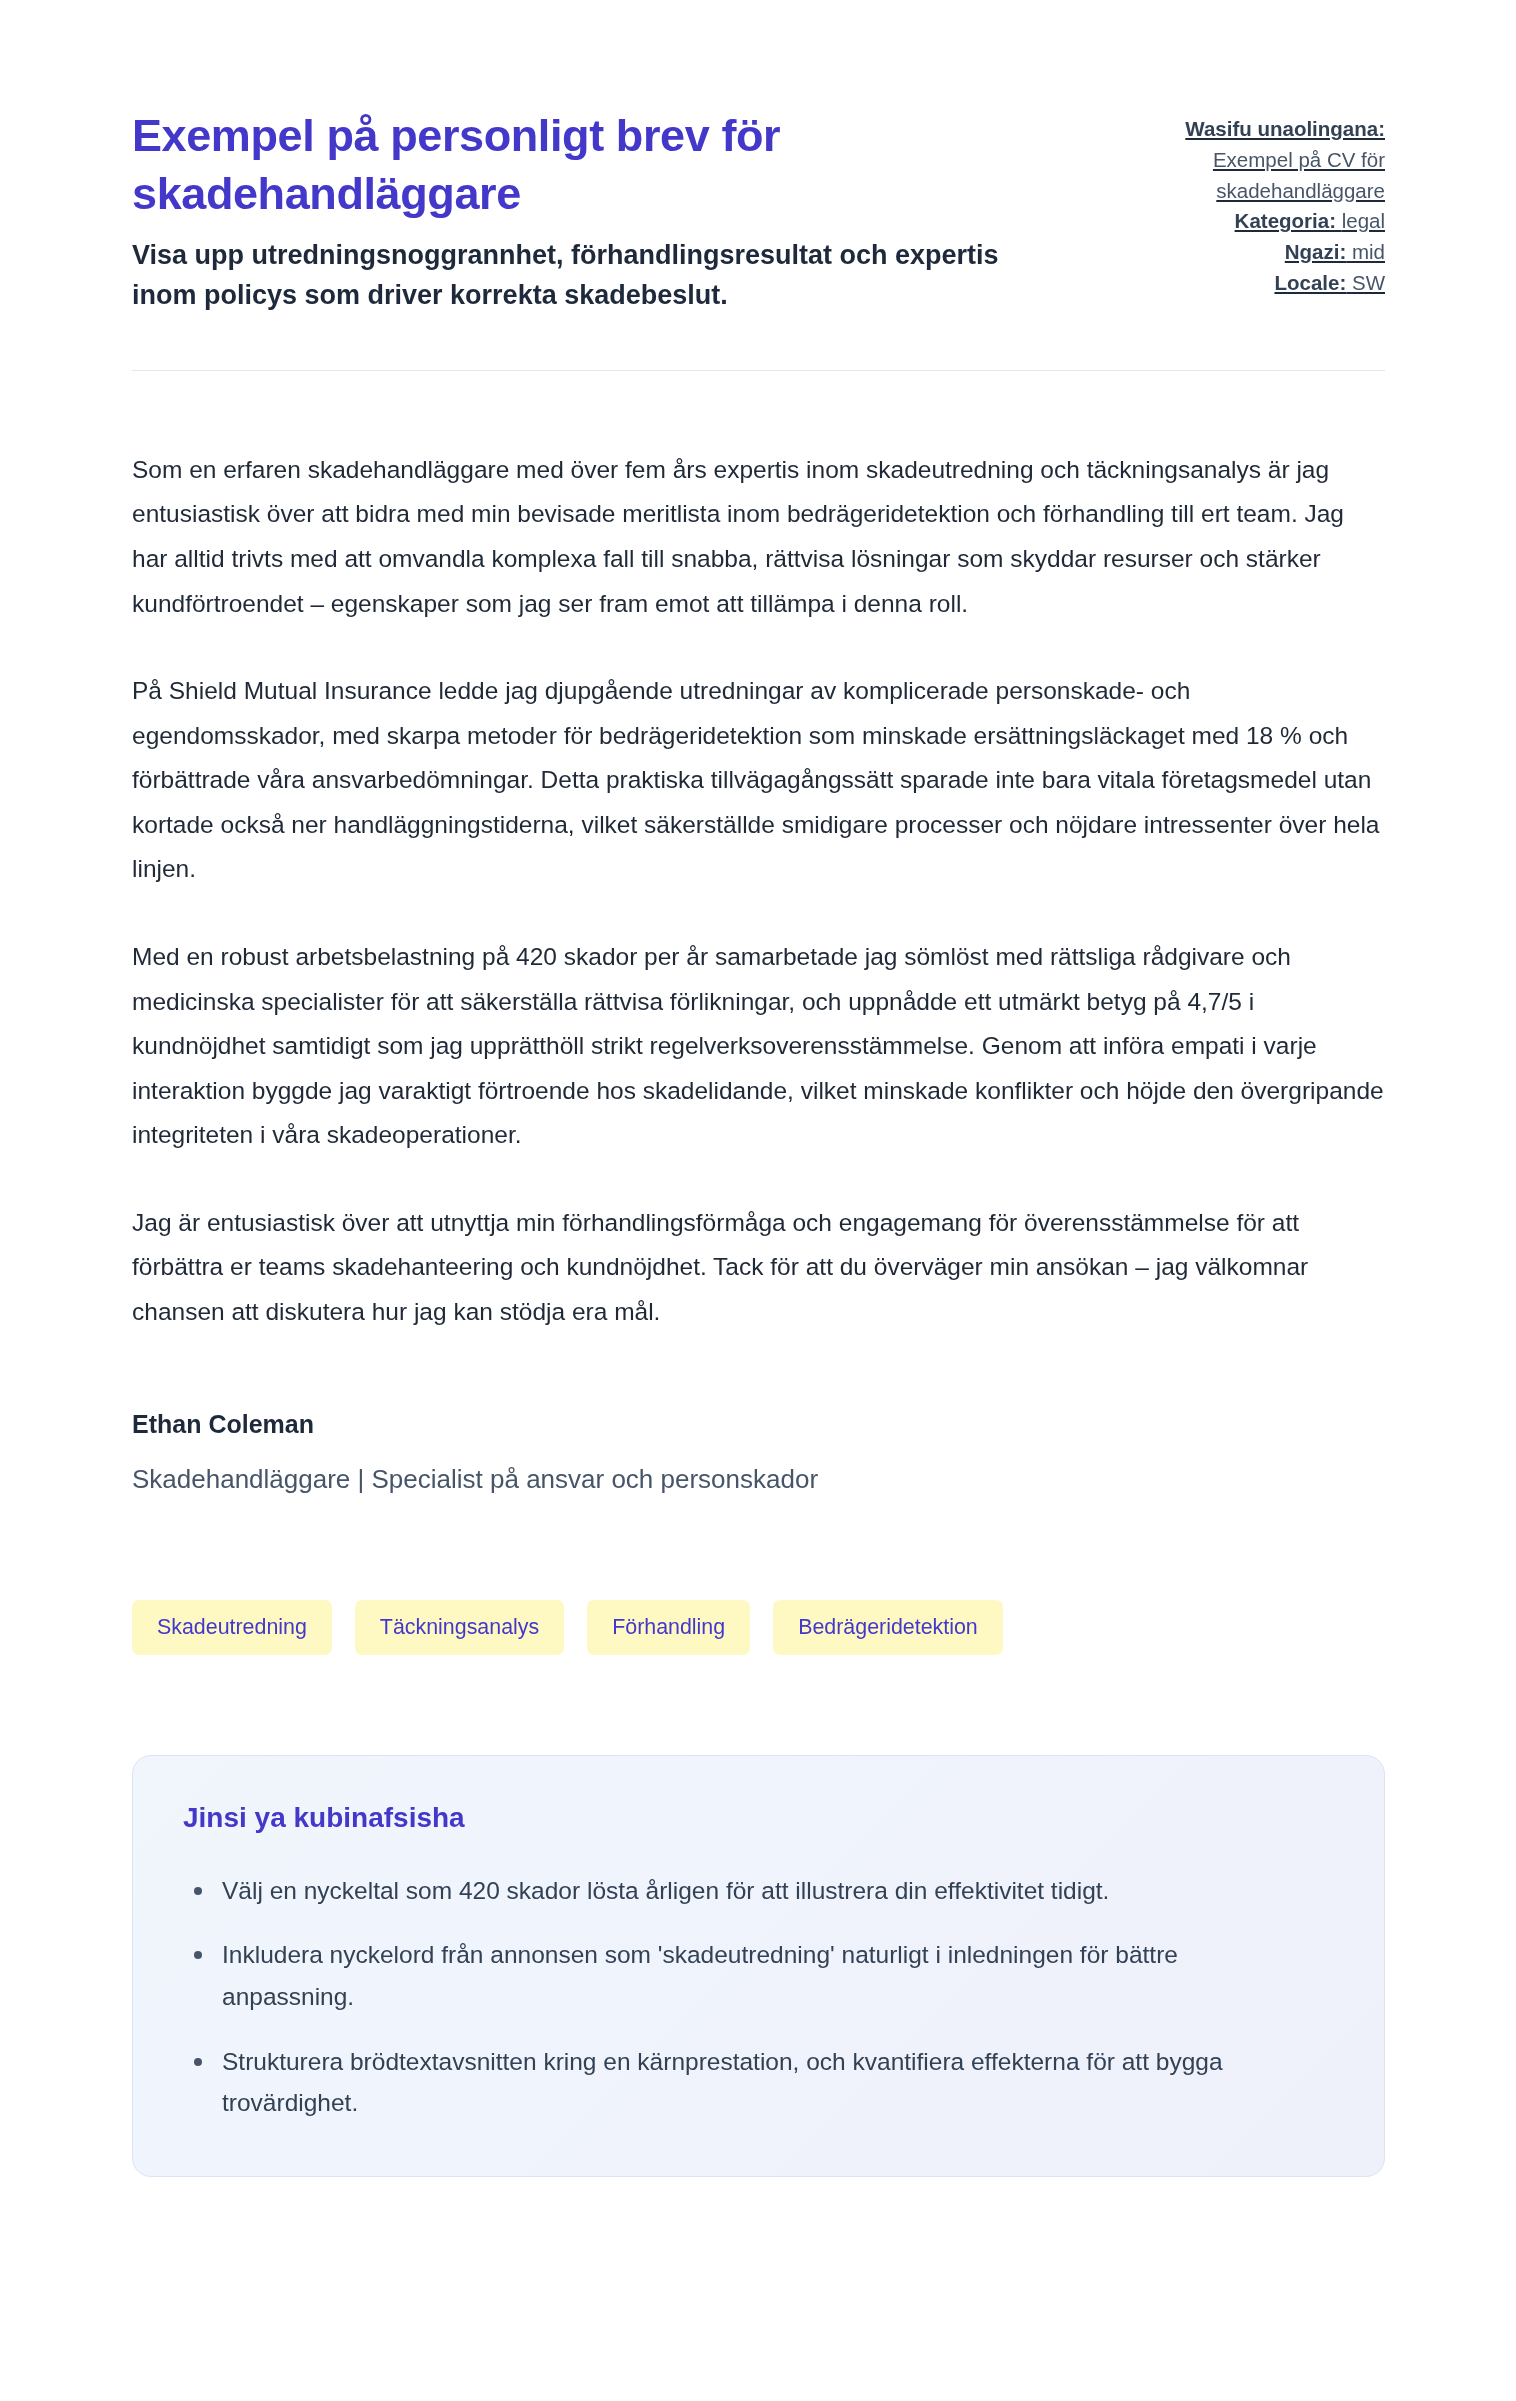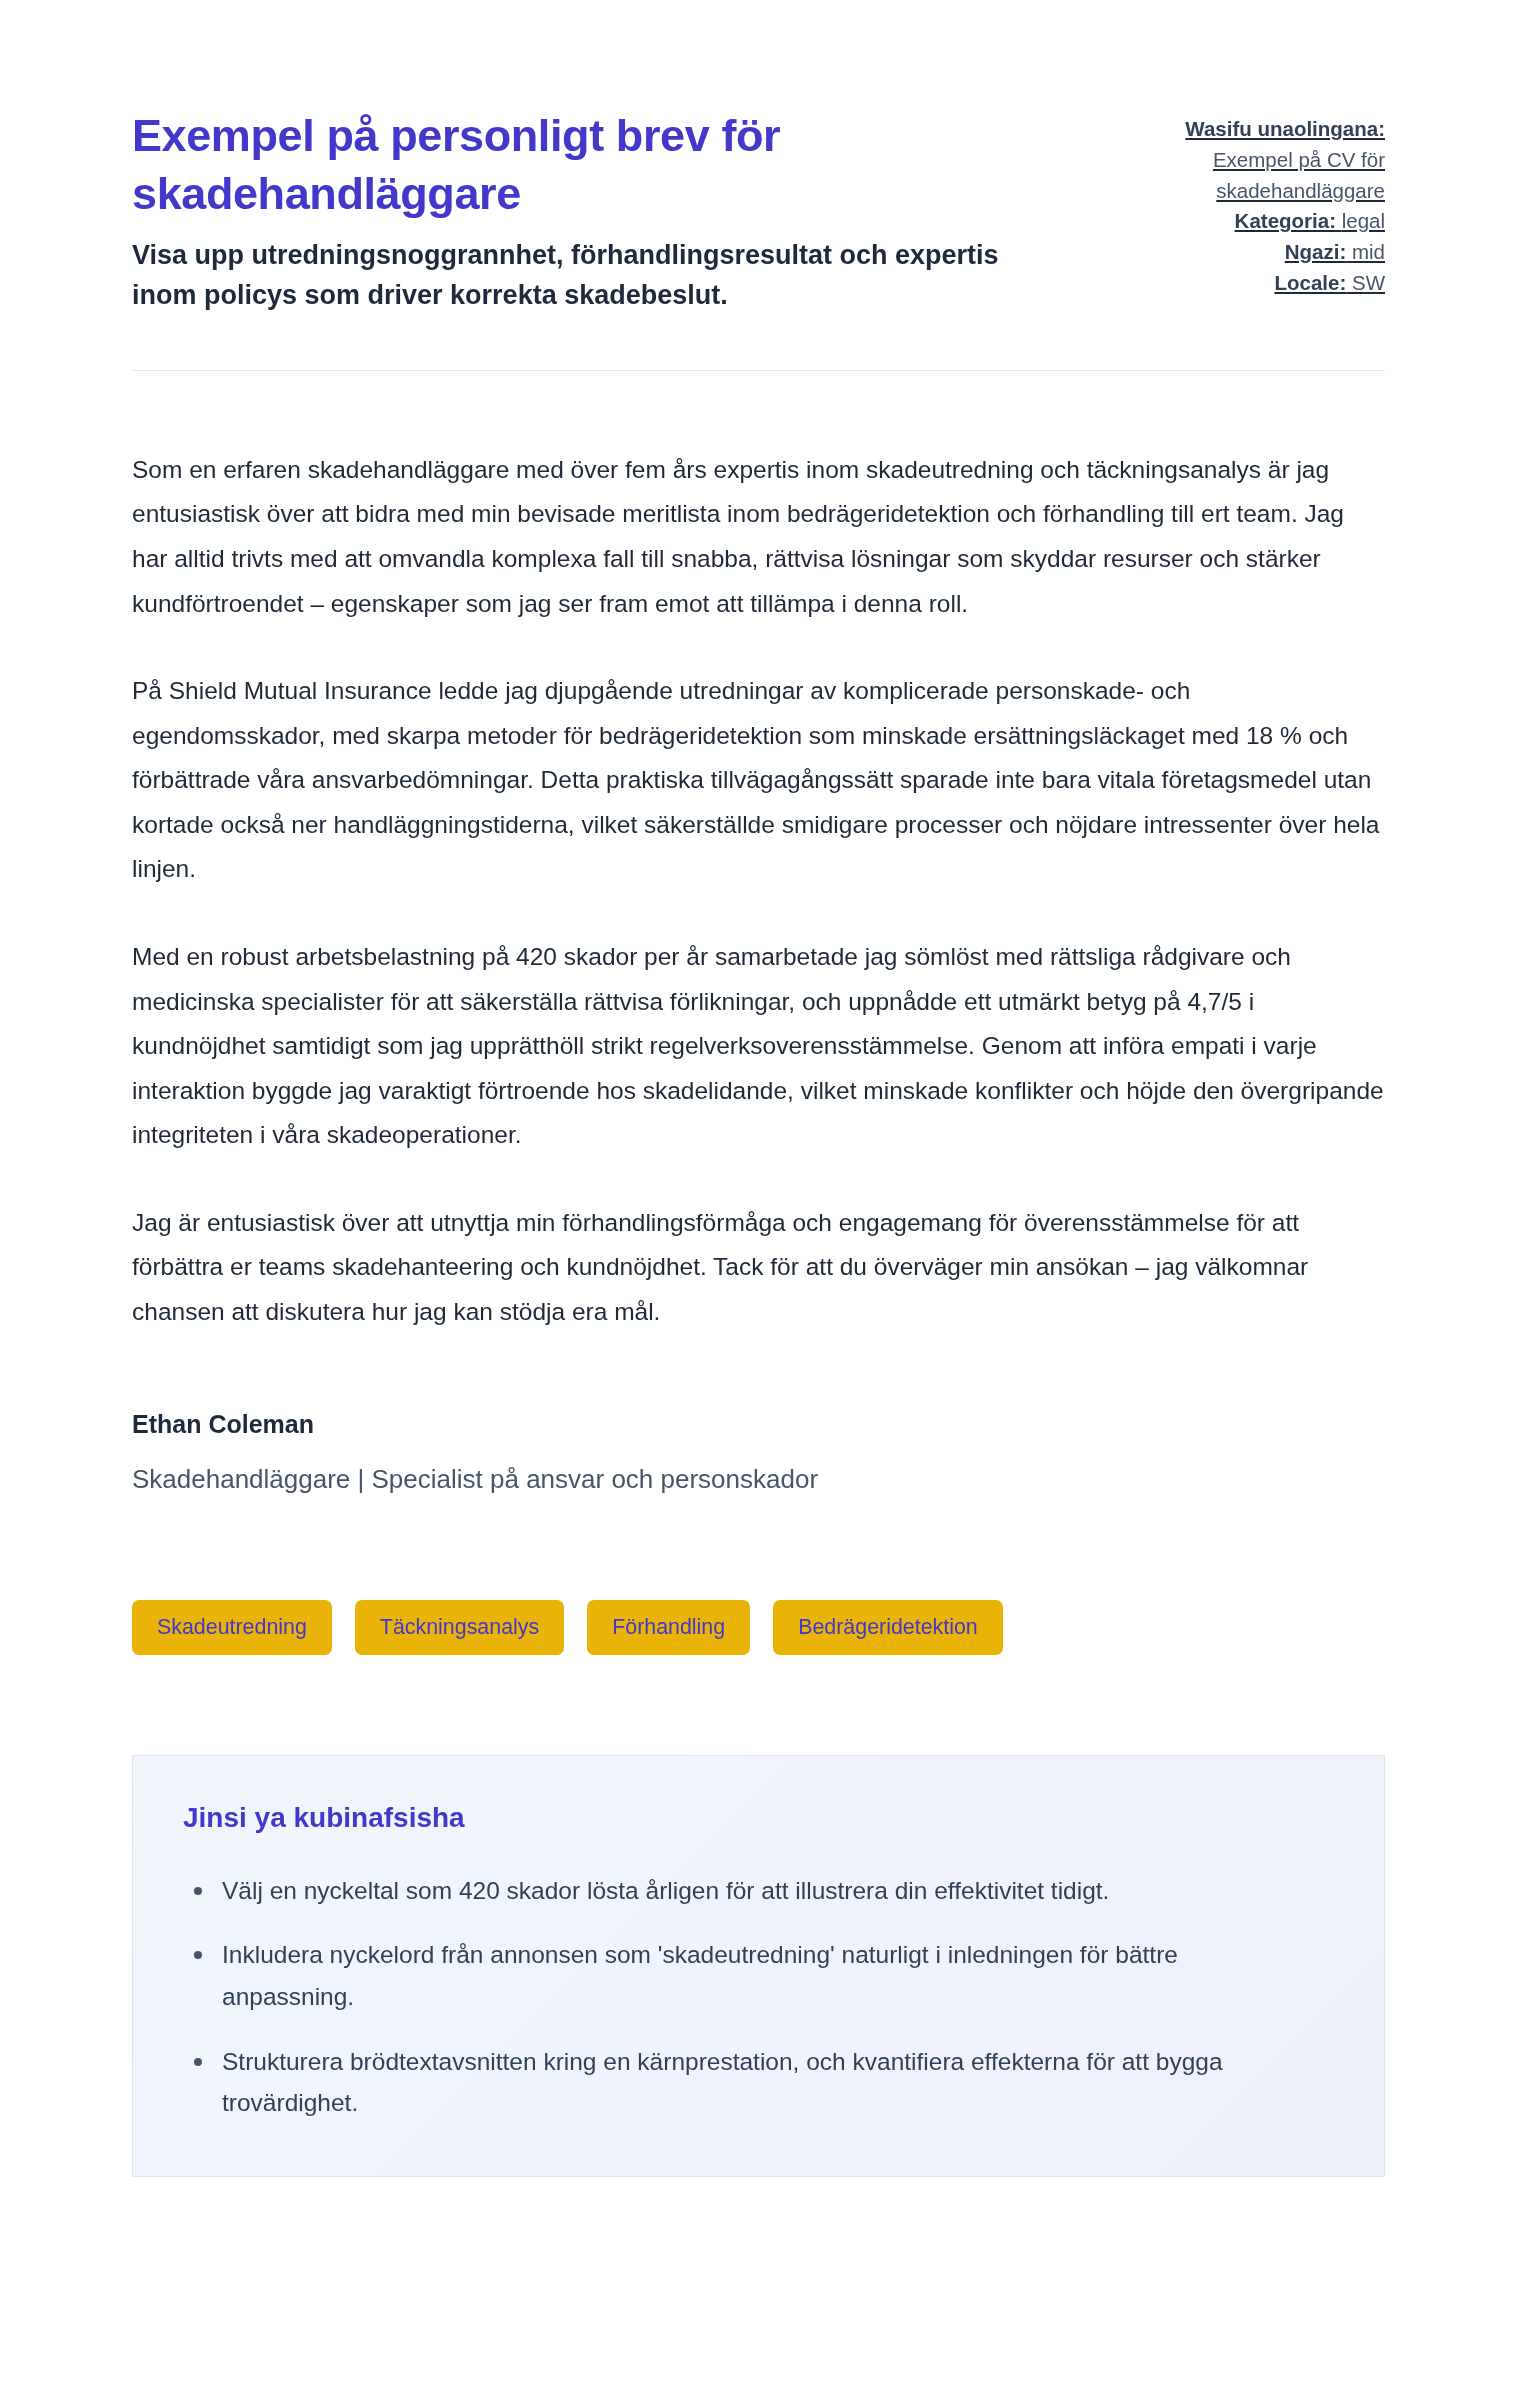--- a/index.html
+++ b/index.html
@@ -80,35 +80,35 @@
     color: #475569;
   }
   
   .tags-row {
     margin-top: 105px;
     display: flex;
     flex-wrap: wrap;
     gap: 23px;
   }
   .tag-pill {
-    background: #eab308;
+    background: #fef9c3;
     color: #4338ca;
     font-size: 21.4px;
     font-weight: 500;
     padding: 15px 25px;
     border-radius: 7.1px;
     white-space: nowrap;
   }
   
   .tips-box {
     margin-top: 100px;
     margin-bottom: 134px;
     background: linear-gradient(135deg, #f1f6fd 0%, #eef0fa 100%);
     border: 1.8px solid #dbe4f3;
-    border-radius: 2px;
+    border-radius: 19px;
     padding: 46px 50px 52px 50px;
   }
   .tips-title {
     color: #4338ca;
     font-weight: 700;
     font-size: 28px;
     margin-bottom: 36px;
   }
   .tips-list {
     list-style: none;

